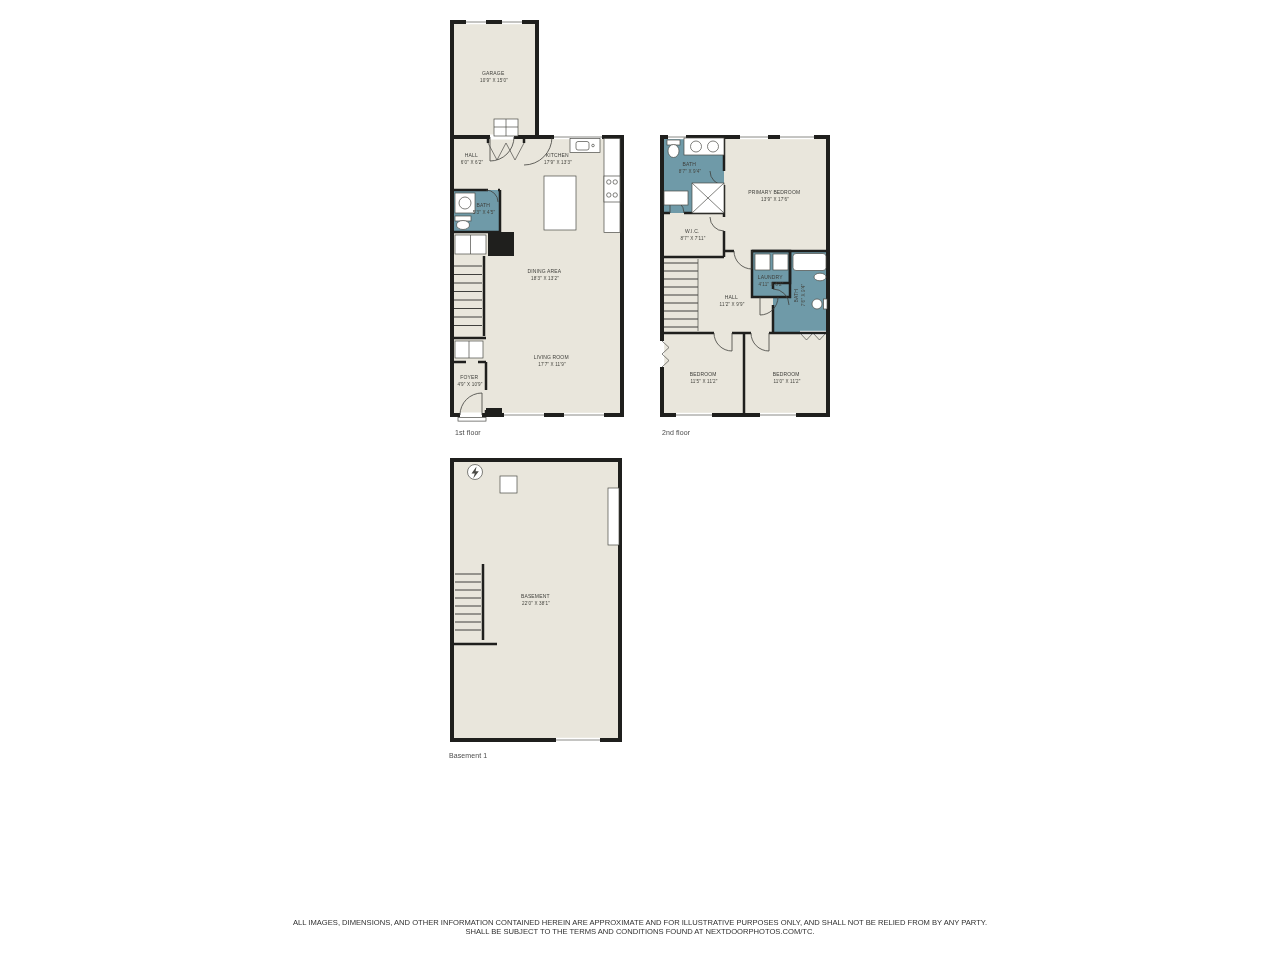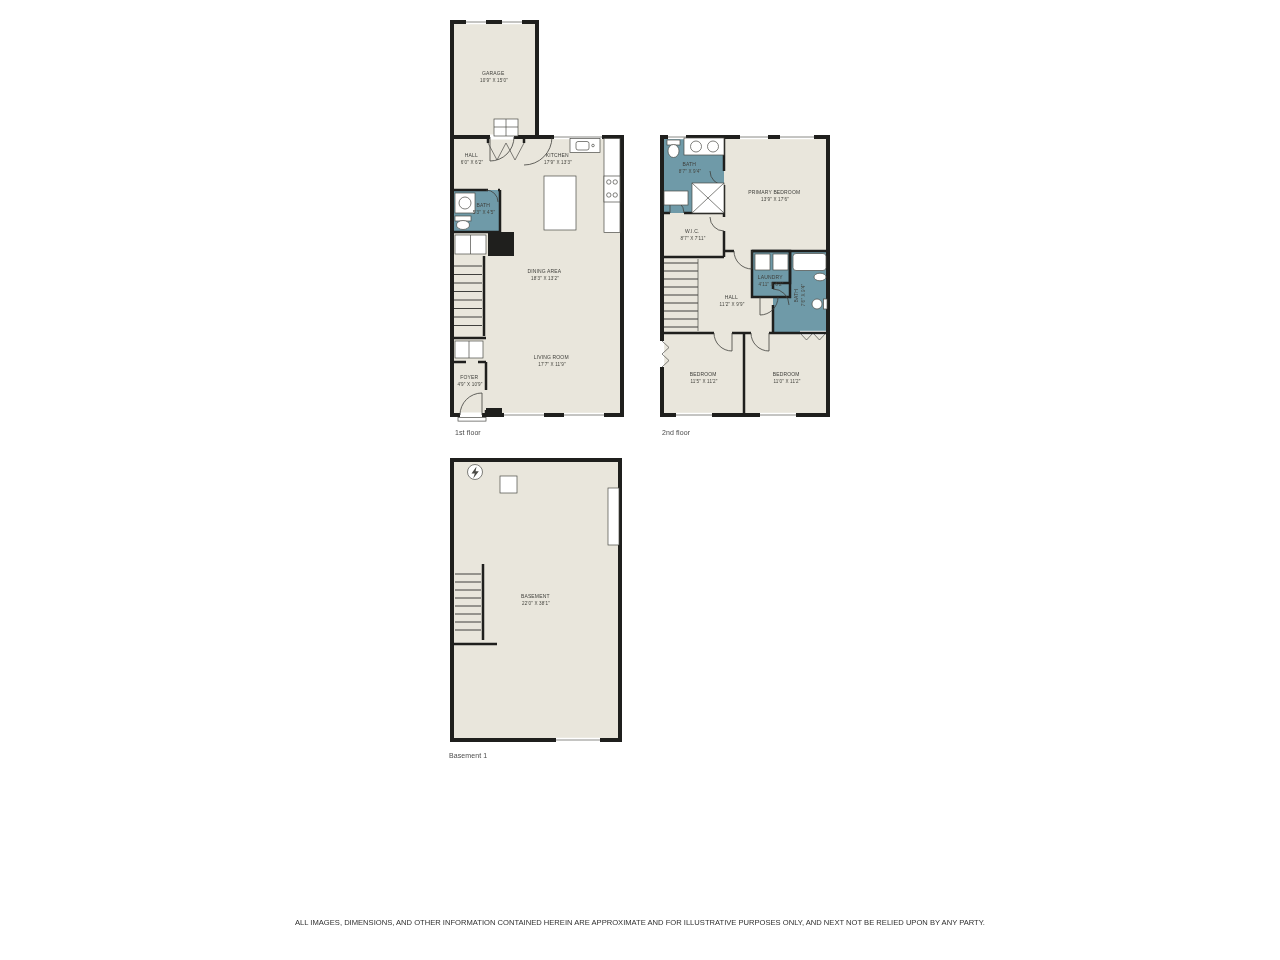--- a/index.html
+++ b/index.html
@@ -332,14 +332,15 @@
   <line class="w2" x1="6" y1="190" x2="51" y2="190"></line>
 
   <text class="room-label" y="144">
     <tspan x="90">BASEMENT</tspan>
     <tspan class="dims" x="90" dy="7">22'0" X 38'1"</tspan>
   </text>
 </svg>
 <div class="floor-label" style="left:449px;top:752px">Basement 1</div>
 
 <div class="disclaimer">
-  <div>ALL IMAGES, DIMENSIONS, AND OTHER INFORMATION CONTAINED HEREIN ARE APPROXIMATE AND FOR ILLUSTRATIVE PURPOSES ONLY, AND NEXT NOT BE RELIED UPON BY ANY PARTY.</div>
+  <div>ALL IMAGES, DIMENSIONS, AND OTHER INFORMATION CONTAINED HEREIN ARE APPROXIMATE AND FOR ILLUSTRATIVE PURPOSES ONLY, AND SHALL NOT BE RELIED FROM BY ANY PARTY.</div>
+  <div>SHALL BE SUBJECT TO THE TERMS AND CONDITIONS FOUND AT NEXTDOORPHOTOS.COM/TC.</div>
 </div>
 
 </body></html>

